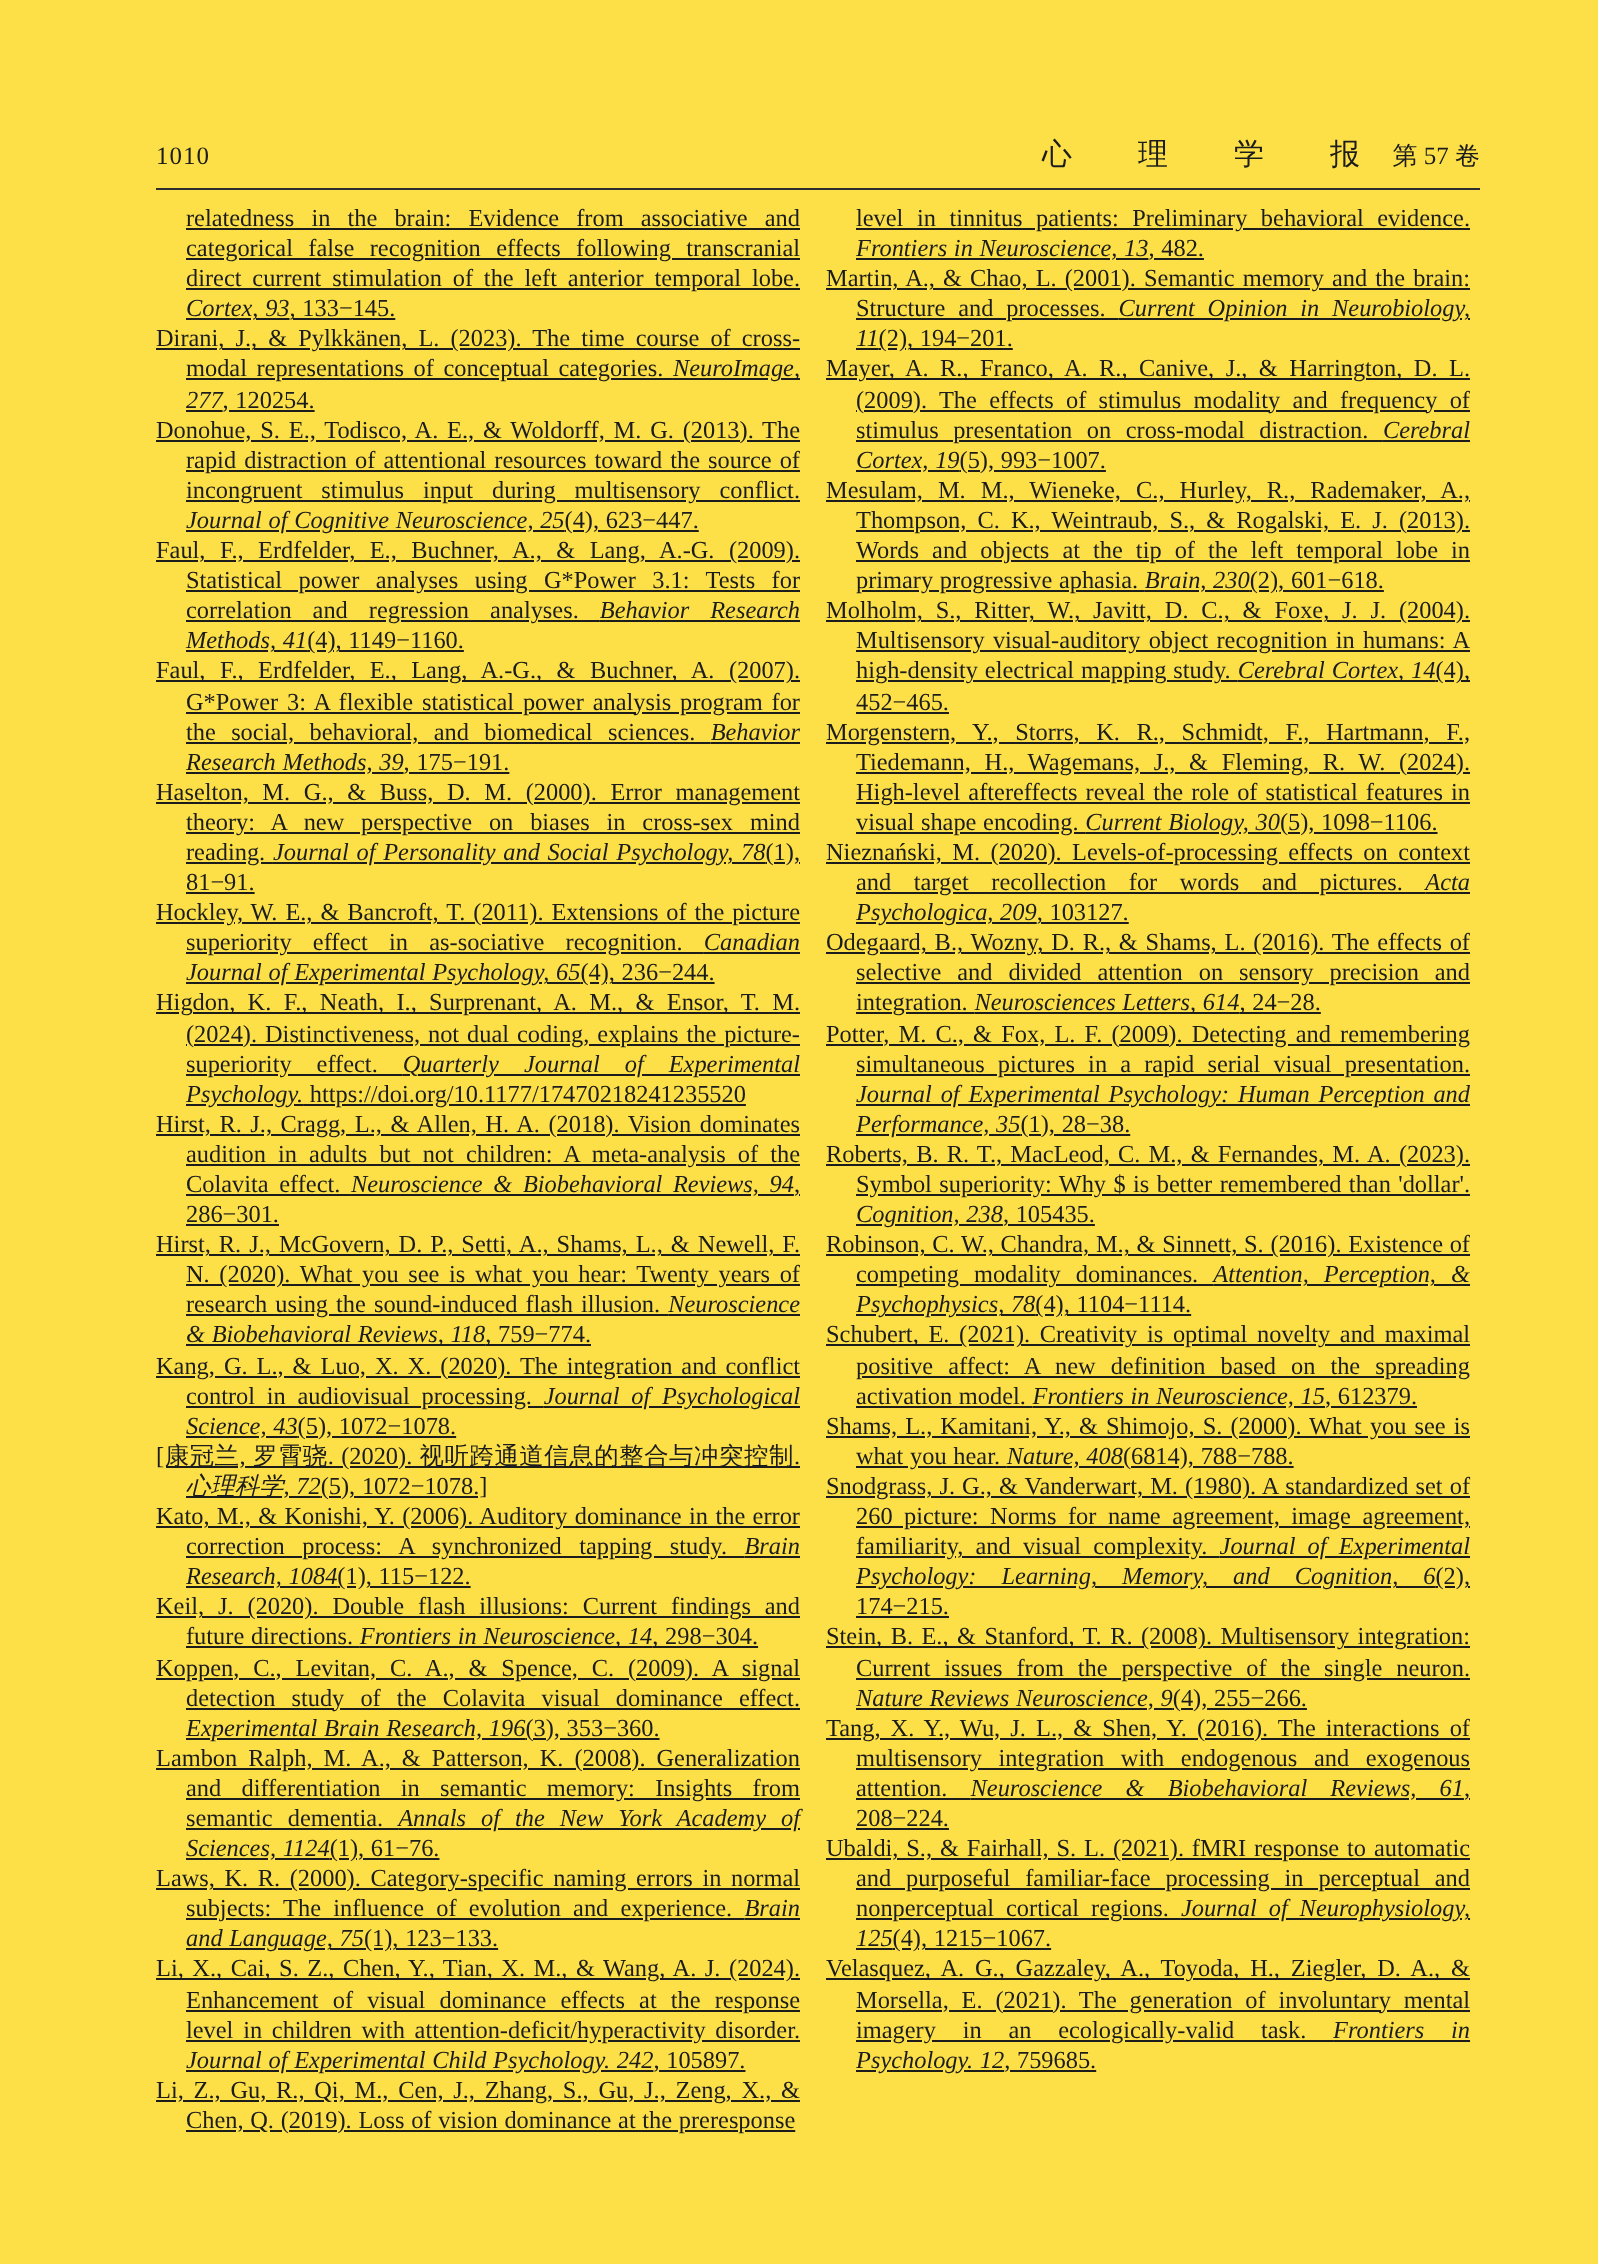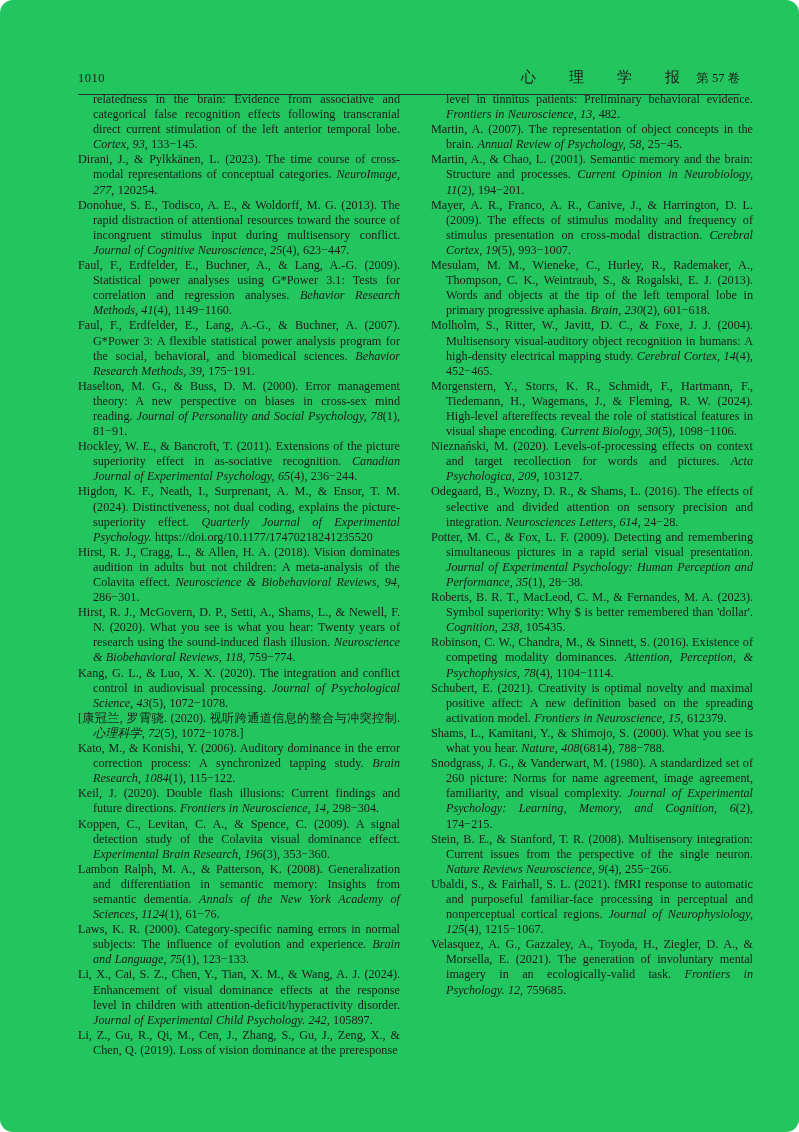--- a/index.html
+++ b/index.html
@@ -4,21 +4,21 @@
 <style>
   * { margin: 0; padding: 0; box-sizing: border-box; }
   html, body { background: #ffffff; }
   body {
     width: 799px; height: 1132px;
     position: relative;
     overflow: hidden;
     font-family: "Liberation Serif", "DejaVu Serif", serif;
     color: #1c1c1c;
   }
-  .page { position: absolute; inset: 0; background: #22c55e; border-radius: 13px; }
+  .page { position: absolute; inset: 0; background: #fde047; }
 
   .running-head {
     position: absolute;
     left: 78px; top: 68px;
     width: 662px;
     display: flex;
     align-items: baseline;
     justify-content: space-between;
     border-bottom: 1.6px solid #2e2e2e;
     padding-bottom: 7px;
@@ -29,24 +29,25 @@
   .rh-center { flex: 1; text-align: right; }
   .rh-center span {
     font-size: 15px;
     letter-spacing: 33px;
     margin-right: -33px; 
     white-space: nowrap;
   }
 
   .columns {
     position: absolute;
-    left: 78px; top: 92px;
+    left: 78px; top: 102px;
     width: 662px;
     display: flex;
-    gap: 31px;
+    gap: 13px;
+    text-decoration: underline;
   }
   .col { width: 322px; flex: 0 0 322px; }
 
   p.ref {
     font-size: 12.2px;
     line-height: 15.1px;
     text-align: justify;
     padding-left: 15px;
     text-indent: -15px;
     word-spacing: .3px;
@@ -82,33 +83,33 @@
         <p class="ref"><span>Kato, M., &amp; Konishi, Y. (2006). Auditory dominance in the error correction process: A synchronized tapping study. </span><i>Brain Research, 1084</i><span>(1), 115−122.</span></p>
         <p class="ref"><span>Keil, J. (2020). Double flash illusions: Current findings and future directions. </span><i>Frontiers in Neuroscience, 14</i><span>, 298−304.</span></p>
         <p class="ref"><span>Koppen, C., Levitan, C. A., &amp; Spence, C. (2009). A signal detection study of the Colavita visual dominance effect. </span><i>Experimental Brain Research, 196</i><span>(3), 353−360.</span></p>
         <p class="ref"><span>Lambon Ralph, M. A., &amp; Patterson, K. (2008). Generalization and differentiation in semantic memory: Insights from semantic dementia. </span><i>Annals of the New York Academy of Sciences, 1124</i><span>(1), 61−76.</span></p>
         <p class="ref"><span>Laws, K. R. (2000). Category-specific naming errors in normal subjects: The influence of evolution and experience. </span><i>Brain and Language, 75</i><span>(1), 123−133.</span></p>
         <p class="ref"><span>Li, X., Cai, S. Z., Chen, Y., Tian, X. M., &amp; Wang, A. J. (2024). Enhancement of visual dominance effects at the response level in children with attention-deficit/hyperactivity disorder. </span><i>Journal of Experimental Child Psychology. 242</i><span>, 105897.</span></p>
         <p class="ref"><span>Li, Z., Gu, R., Qi, M., Cen, J., Zhang, S., Gu, J., Zeng, X., &amp; Chen, Q. (2019). Loss of vision dominance at the preresponse</span></p>
       </div>
     <div class="col">
         <p class="ref cont"><span>level in tinnitus patients: Preliminary behavioral evidence. </span><i>Frontiers in Neuroscience, 13</i><span>, 482.</span></p>
-        <p class="ref"><span>Martin, A. (2007). The representation of object concepts in the brain. </span><i>Annual Review of Psychology, 58</i><span>, 25−45.</span></p>
         <p class="ref"><span>Martin, A., &amp; Chao, L. (2001). Semantic memory and the brain: Structure and processes. </span><i>Current Opinion in Neurobiology, 11</i><span>(2), 194−201.</span></p>
         <p class="ref"><span>Mayer, A. R., Franco, A. R., Canive, J., &amp; Harrington, D. L. (2009). The effects of stimulus modality and frequency of stimulus presentation on cross-modal distraction. </span><i>Cerebral Cortex, 19</i><span>(5), 993−1007.</span></p>
         <p class="ref"><span>Mesulam, M. M., Wieneke, C., Hurley, R., Rademaker, A., Thompson, C. K., Weintraub, S., &amp; Rogalski, E. J. (2013). Words and objects at the tip of the left temporal lobe in primary progressive aphasia. </span><i>Brain, 230</i><span>(2), 601−618.</span></p>
         <p class="ref"><span>Molholm, S., Ritter, W., Javitt, D. C., &amp; Foxe, J. J. (2004). Multisensory visual-auditory object recognition in humans: A high-density electrical mapping study. </span><i>Cerebral Cortex, 14</i><span>(4), 452−465.</span></p>
         <p class="ref"><span>Morgenstern, Y., Storrs, K. R., Schmidt, F., Hartmann, F., Tiedemann, H., Wagemans, J., &amp; Fleming, R. W. (2024). High-level aftereffects reveal the role of statistical features in visual shape encoding. </span><i>Current Biology, 30</i><span>(5), 1098−1106.</span></p>
         <p class="ref"><span>Nieznański, M. (2020). Levels-of-processing effects on context and target recollection for words and pictures. </span><i>Acta Psychologica, 209</i><span>, 103127.</span></p>
         <p class="ref"><span>Odegaard, B., Wozny, D. R., &amp; Shams, L. (2016). The effects of selective and divided attention on sensory precision and integration. </span><i>Neurosciences Letters, 614</i><span>, 24−28.</span></p>
         <p class="ref"><span>Potter, M. C., &amp; Fox, L. F. (2009). Detecting and remembering simultaneous pictures in a rapid serial visual presentation. </span><i>Journal of Experimental Psychology: Human Perception and Performance, 35</i><span>(1), 28−38.</span></p>
         <p class="ref"><span>Roberts, B. R. T., MacLeod, C. M., &amp; Fernandes, M. A. (2023). Symbol superiority: Why $ is better remembered than 'dollar'. </span><i>Cognition, 238</i><span>, 105435.</span></p>
         <p class="ref"><span>Robinson, C. W., Chandra, M., &amp; Sinnett, S. (2016). Existence of competing modality dominances. </span><i>Attention, Perception, &amp; Psychophysics, 78</i><span>(4), 1104−1114.</span></p>
         <p class="ref"><span>Schubert, E. (2021). Creativity is optimal novelty and maximal positive affect: A new definition based on the spreading activation model. </span><i>Frontiers in Neuroscience, 15</i><span>, 612379.</span></p>
         <p class="ref"><span>Shams, L., Kamitani, Y., &amp; Shimojo, S. (2000). What you see is what you hear. </span><i>Nature, 408</i><span>(6814), 788−788.</span></p>
         <p class="ref"><span>Snodgrass, J. G., &amp; Vanderwart, M. (1980). A standardized set of 260 picture: Norms for name agreement, image agreement, familiarity, and visual complexity. </span><i>Journal of Experimental Psychology: Learning, Memory, and Cognition, 6</i><span>(2), 174−215.</span></p>
         <p class="ref"><span>Stein, B. E., &amp; Stanford, T. R. (2008). Multisensory integration: Current issues from the perspective of the single neuron. </span><i>Nature Reviews Neuroscience, 9</i><span>(4), 255−266.</span></p>
+        <p class="ref"><span>Tang, X. Y., Wu, J. L., &amp; Shen, Y. (2016). The interactions of multisensory integration with endogenous and exogenous attention. </span><i>Neuroscience &amp; Biobehavioral Reviews, 61</i><span>, 208−224.</span></p>
         <p class="ref"><span>Ubaldi, S., &amp; Fairhall, S. L. (2021). fMRI response to automatic and purposeful familiar-face processing in perceptual and nonperceptual cortical regions. </span><i>Journal of Neurophysiology, 125</i><span>(4), 1215−1067.</span></p>
         <p class="ref"><span>Velasquez, A. G., Gazzaley, A., Toyoda, H., Ziegler, D. A., &amp; Morsella, E. (2021). The generation of involuntary mental imagery in an ecologically-valid task. </span><i>Frontiers in Psychology. 12</i><span>, 759685.</span></p>
       </div>
   </div>
 
 </div>
 
 </body></html>

